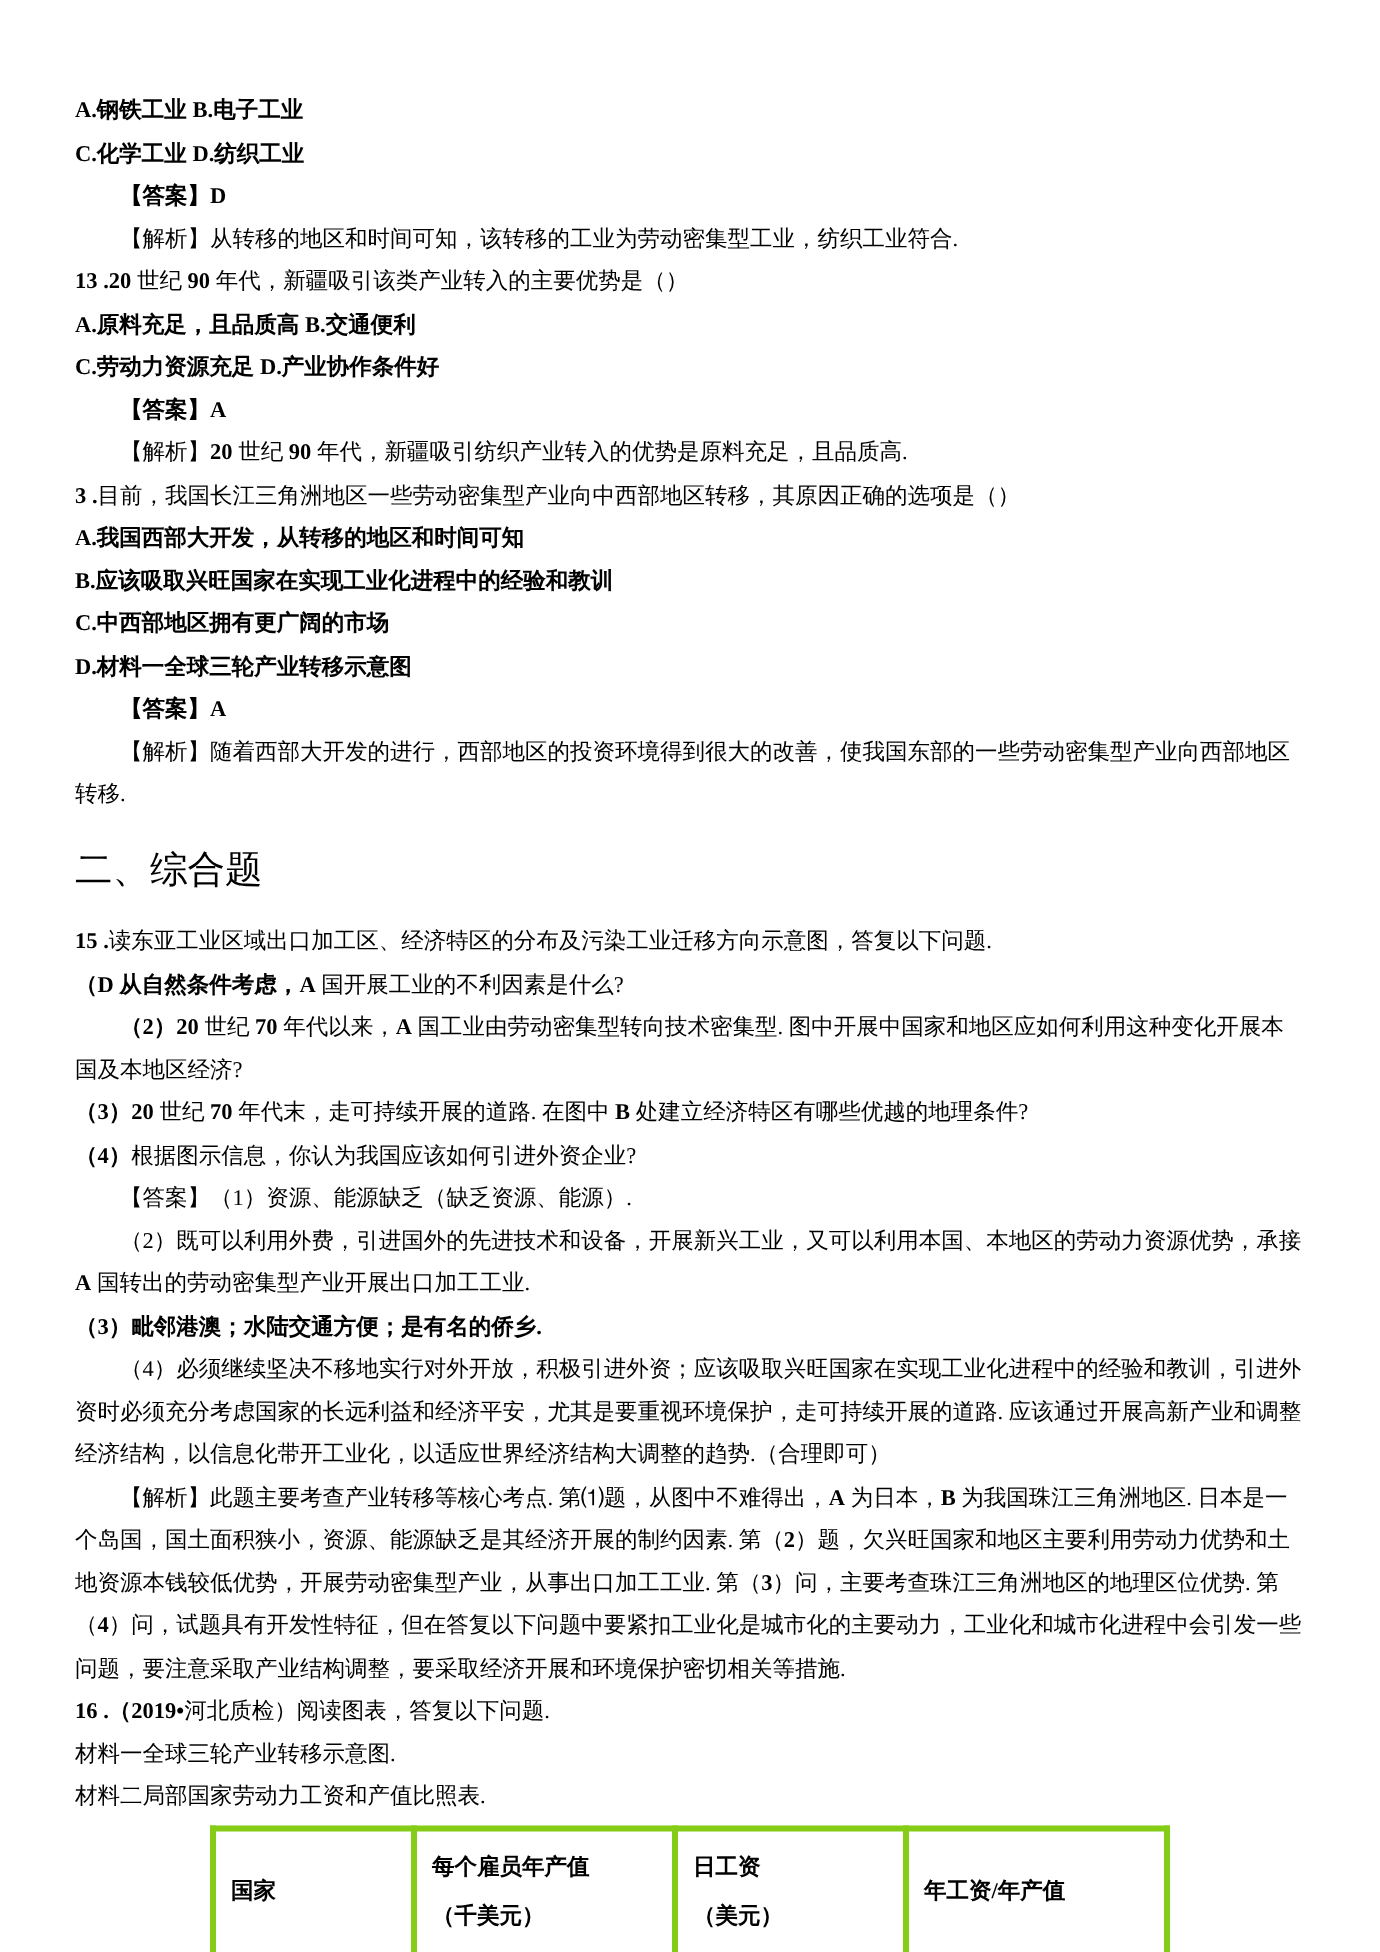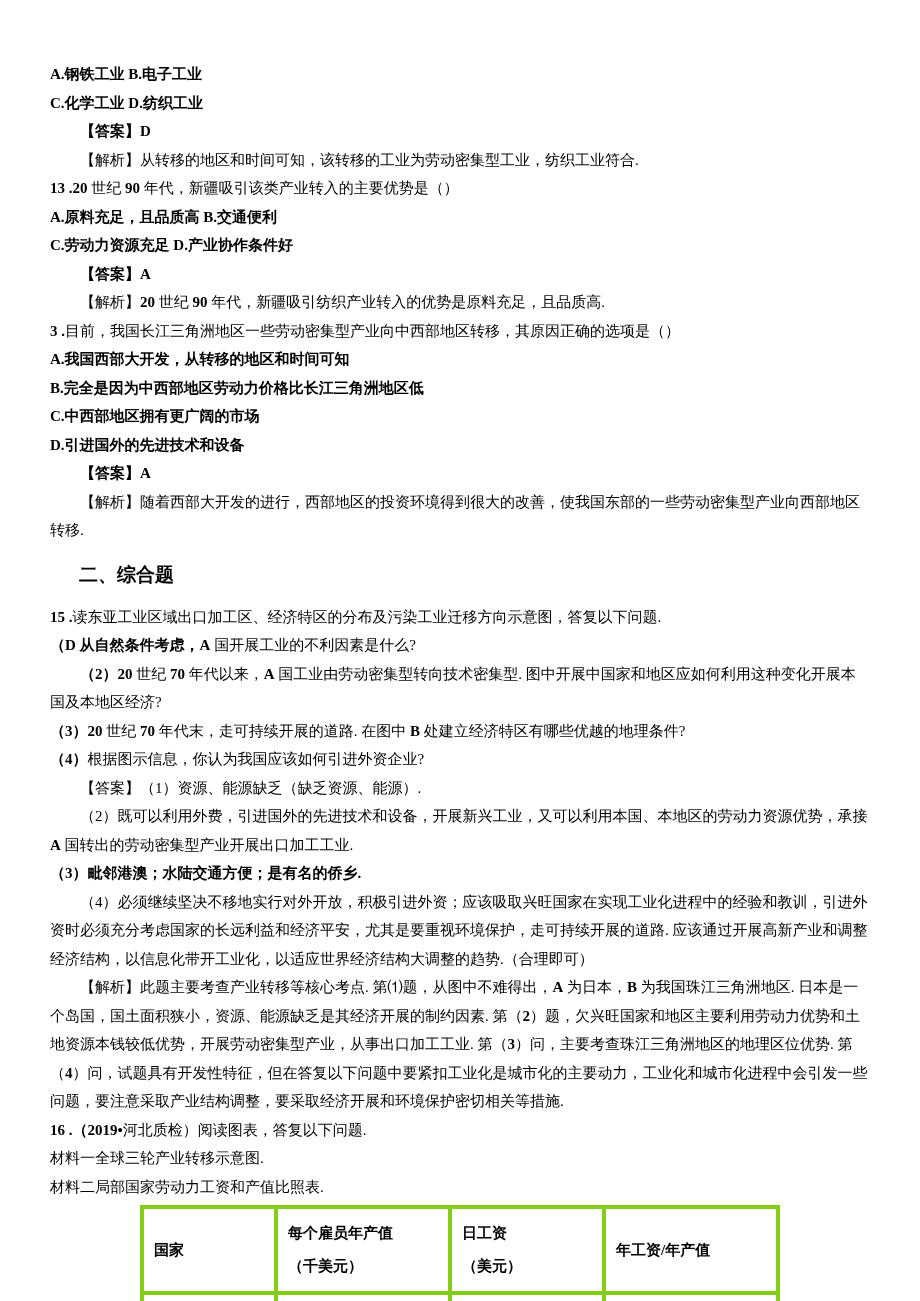--- a/index.html
+++ b/index.html
@@ -9,25 +9,24 @@
     color: #000;
     background: #fff;
     margin: 0;
     padding: 60px 50px 40px 50px;
     width: 920px;
     box-sizing: border-box;
   }
   .bold { font-weight: bold; }
   .indent { text-indent: 2em; }
   .section-heading {
-    font-size: 19px;
-    font-weight: bold;
+    font-size: 25px;
+    font-weight: normal;
     margin-top: 12px;
     margin-bottom: 10px;
-    margin-left: 29px;
   }
   table {
     border-collapse: collapse;
     margin: 4px auto 0 auto;
   }
   td {
     border: 4px solid #84cc16;
     padding: 8px 10px;
     vertical-align: middle;
     font-weight: bold;
@@ -50,23 +49,23 @@
 <p><span class="bold">C.劳动力资源充足 D.产业协作条件好</span></p>
 <p class="indent"><span class="bold">【答案】A</span></p>
 <p class="indent">
   <span>【解析】</span><span class="bold">20</span><span> 世纪 </span><span class="bold">90</span><span> 年代，新疆吸引纺织产业转入的优势是原料充足，且品质高.</span>
 </p>
 
 <p>
   <span class="bold">3  .</span><span>目前，我国长江三角洲地区一些劳动密集型产业向中西部地区转移，其原因正确的选项是（）</span>
 </p>
 <p><span class="bold">A.我国西部大开发，从转移的地区和时间可知</span></p>
-<p><span class="bold">B.完全是因为中西部地区劳动力价格比长江三角洲地区低</span></p>
+<p><span class="bold">B.应该吸取兴旺国家在实现工业化进程中的经验和教训</span></p>
 <p><span class="bold">C.中西部地区拥有更广阔的市场</span></p>
-<p><span class="bold">D.引进国外的先进技术和设备</span></p>
+<p><span class="bold">D.材料一全球三轮产业转移示意图</span></p>
 <p class="indent"><span class="bold">【答案】A</span></p>
 <p class="indent"><span>【解析】随着西部大开发的进行，西部地区的投资环境得到很大的改善，使我国东部的一些劳动密集型产业向西部地区转移.</span></p>
 
 <p class="section-heading">二、综合题</p>
 
 <p>
   <span class="bold">15  .</span><span>读东亚工业区域出口加工区、经济特区的分布及污染工业迁移方向示意图，答复以下问题.</span>
 </p>
 <p>
   <span class="bold">（D 从自然条件考虑，</span><span class="bold">A</span><span> 国开展工业的不利因素是什么?</span>

